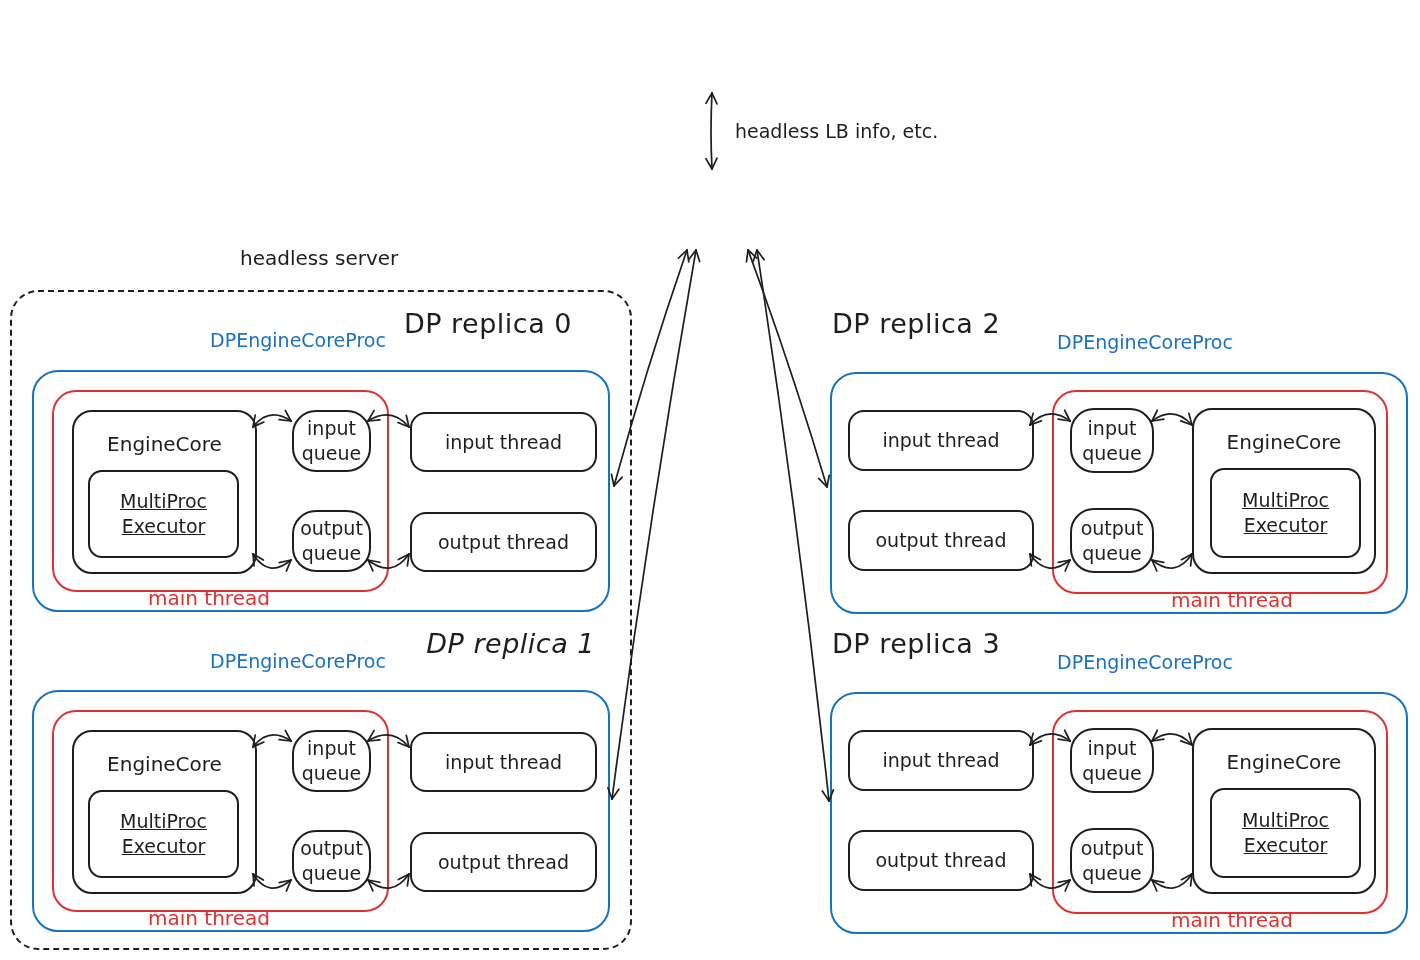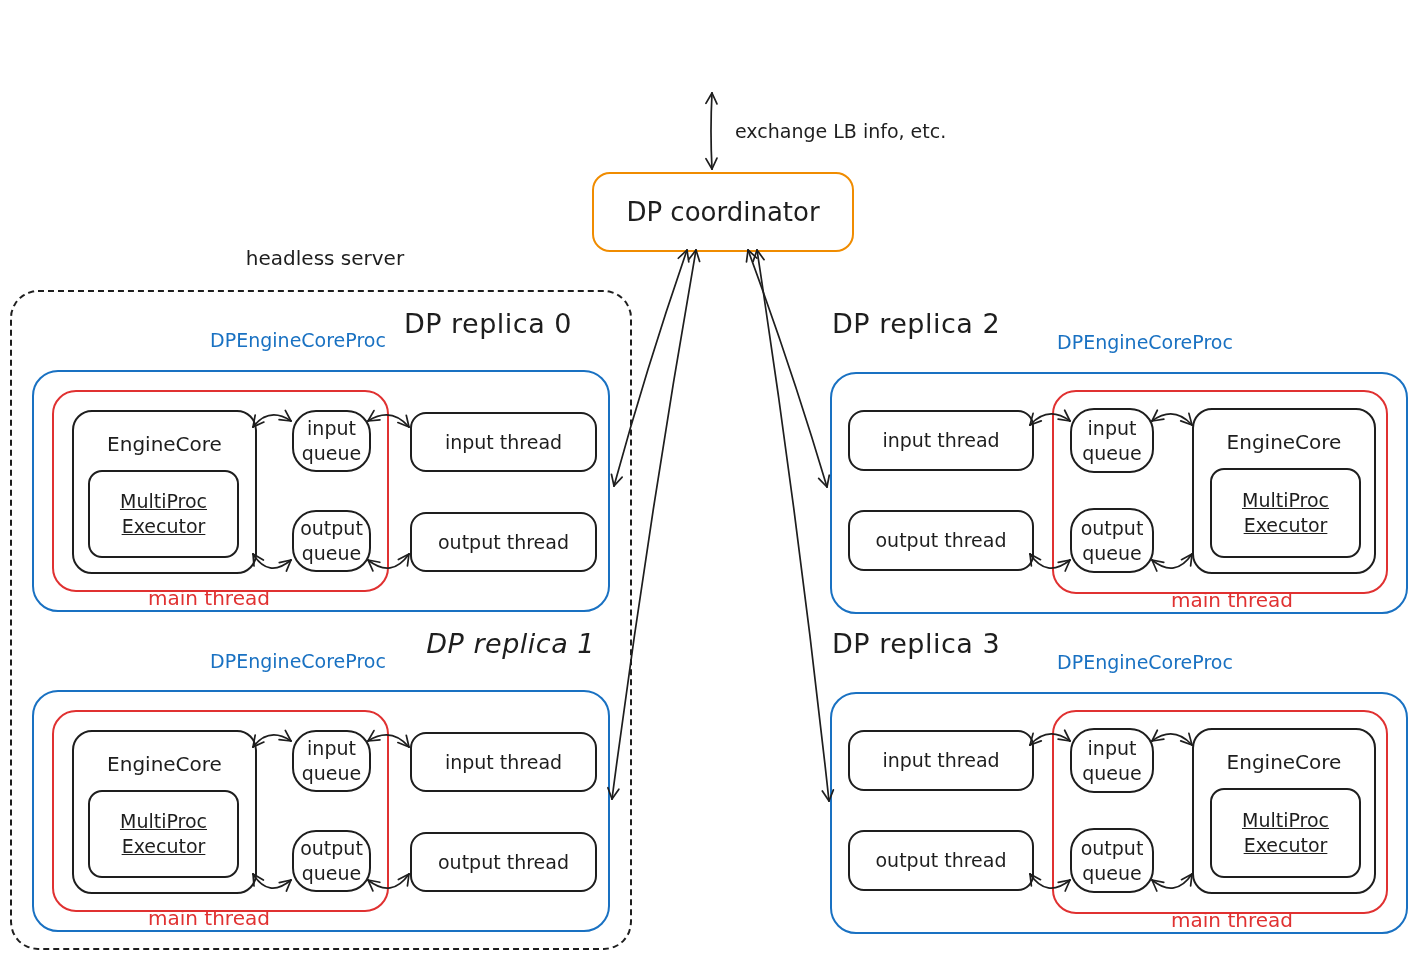--- a/index.html
+++ b/index.html
@@ -31,27 +31,24 @@
   .queue{border-radius:24px;}
   .thread{border-radius:16px;}
   #arrows{position:absolute;left:0;top:0;z-index:10;pointer-events:none;}
 </style>
 </head>
 <body>
 
 <div id="canvas">
 
 
-  <div class="lbl sm-lbl" style="left:735px;top:120px;">exchange LB info, etc.</div>
-
-  <div class="orange-bx" style="left:592px;top:172px;width:258px;height:76px;">
-    <span class="big-lbl">DP coordinator</span>
-  </div>
-
-  <div class="lbl sm-lbl" style="left:240px;top:246px;width:170px;text-align:center;font-size:20px;">headless server</div>
+  <div class="lbl sm-lbl" style="left:735px;top:120px;">headless LB info, etc.</div>
+
+
+  <div class="lbl sm-lbl" style="left:240px;top:246px;width:170px;font-size:20px;">headless server</div>
   <div class="dash-bx" style="left:10px;top:290px;width:618px;height:656px;"></div>
 
   <div>
     <div class="lbl title-lbl" style="left:398px;top:308px;width:180px;text-align:center;">DP replica 0</div>
     <div class="lbl proc-lbl" style="left:208px;top:329px;width:180px;">DPEngineCoreProc</div>
     <div class="blue-bx" style="left:32px;top:370px;width:574px;height:238px;"></div>
     <div class="red-bx" style="left:52px;top:390px;width:333px;height:198px;"></div>
 
     <div class="bx engine" style="left:72px;top:410px;width:181px;height:160px;">
       <div class="ec-label">EngineCore</div>

